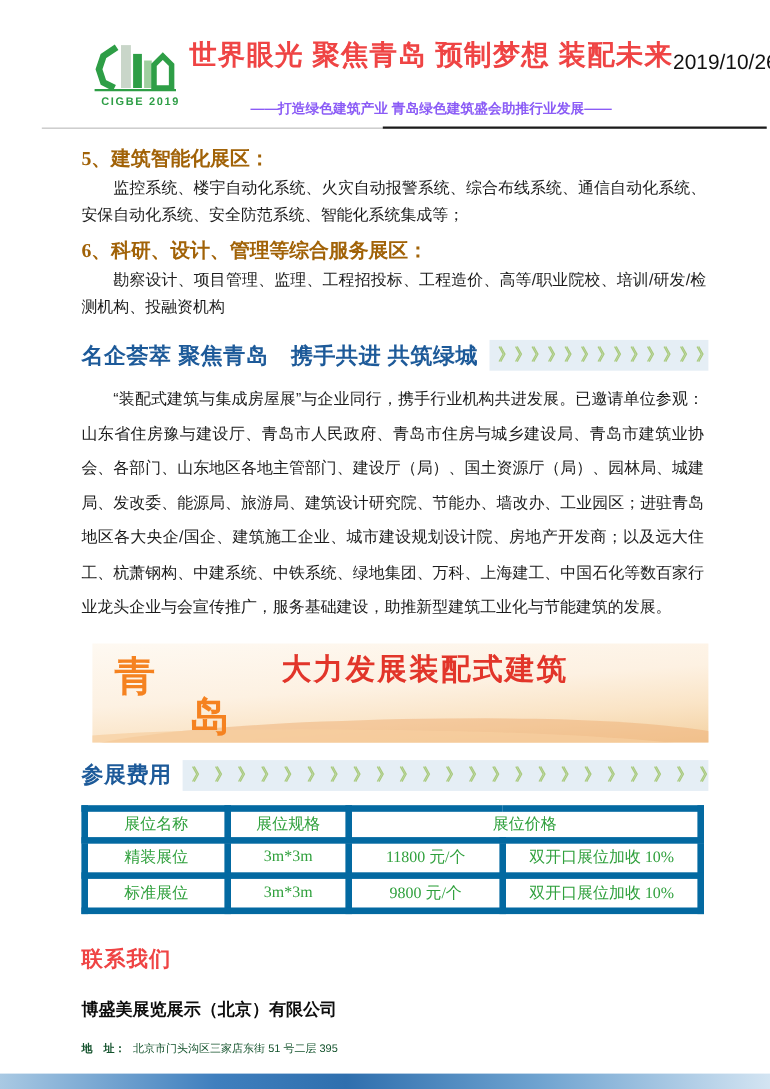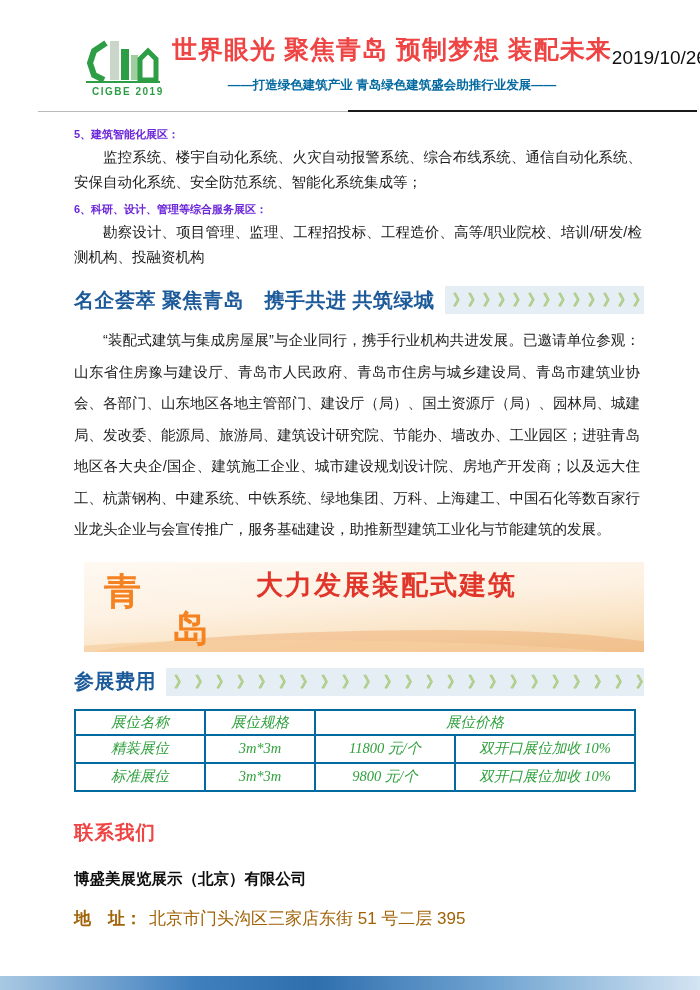--- a/index.html
+++ b/index.html
@@ -6,27 +6,27 @@
   body{
     width:700px;height:990px;position:relative;overflow:hidden;
     background:#ffffff;color:#1b1b1b;
     font-family:"Liberation Sans","DejaVu Sans",sans-serif;
   }
   
   .header{display:flex;align-items:flex-start;padding:33px 36px 0 82px;}
   .logo{width:82px;flex:0 0 auto;}
   .head-center{margin-left:8px;}
   .head-title{font-size:25px;font-weight:bold;color:#ef4444;letter-spacing:1px;white-space:nowrap;}
-  .head-sub{font-size:12.5px;font-weight:bold;color:#0369a1;margin-top:11px;text-align:center;white-space:nowrap;}
+  .head-sub{font-size:12.5px;font-weight:bold;color:#8b5cf6;margin-top:25px;text-align:center;white-space:nowrap;}
   .head-date{margin-left:auto;font-size:19px;color:#111;padding-top:14px;white-space:nowrap;}
   .header-rule{position:relative;height:4px;margin:8px 3px 0 38px;border-top:1px solid #b9b9b9;}
   .header-rule .dark{position:absolute;right:0;top:-2px;width:53%;border-top:2.5px solid #1a1a1a;height:0;}
   
   .sections{padding:4px 58px 0 74px;}
-  .sec-heading{font-weight:bold;font-size:11px;color:#6d28d9;margin-top:7px;}
+  .sec-heading{font-weight:bold;font-size:18px;color:#a16207;margin-top:7px;font-family:Liberation Serif, serif;}
   .sec-body{font-size:14.5px;line-height:25px;text-align:justify;text-indent:2em;margin-top:3px;}
   
   .strip-row{display:flex;align-items:center;margin:15px 56px 0 74px;height:30px;}
   .strip-title{color:#1d5a99;font-size:20px;font-weight:bold;white-space:nowrap;letter-spacing:.5px;}
   .strip-chevrons{flex:1;margin-left:10px;background:#e5eef5;color:#a9ca7e;font-weight:bold;
     font-size:15px;line-height:24px;padding:2px 4px 2px 8px;white-space:nowrap;overflow:hidden;}
   .strip-chevrons.spread{letter-spacing:6px;}
   
   .promo-para{margin:10px 60px 0 74px;font-size:14.5px;line-height:31.5px;text-align:justify;text-indent:2em;}
   
@@ -37,27 +37,27 @@
   .banner .wave2{position:absolute;left:-40px;right:-10px;bottom:-14px;height:26px;
     background:#f6cfa0;opacity:.7;border-radius:60% 100% 0 0 / 80% 140% 0 0;}
   .banner .cn1{position:absolute;left:20px;top:5px;font-size:37px;font-weight:bold;color:#f58220;}
   .banner .cn2{position:absolute;left:88px;top:42px;font-size:37px;font-weight:bold;color:#f58220;}
   .banner-text{position:absolute;left:172px;top:5px;color:#e2352a;font-weight:bold;
     font-size:27px;letter-spacing:2px;white-space:nowrap;}
   .banner-text .l2{margin-left:32px;margin-top:6px;}
   
   table.fees{margin:12px 0 0 74px;width:560px;border-collapse:collapse;table-layout:fixed;
     border:2px solid #3c3c3c;}
-  table.fees td{border:2px solid #0369a1;color:#2fa03c;font-size:14.5px;text-align:center;
-    padding:2px 2px;height:22px;font-family:"Liberation Serif","DejaVu Serif",serif;font-style:italic;}
+  table.fees td{border:6px solid #0369a1;color:#2fa03c;font-size:14.5px;text-align:center;
+    padding:2px 2px;height:22px;font-family:"Liberation Serif","DejaVu Serif",serif;}
   table.fees tr.hdr td{height:19px;}
   
   .contact-heading{margin:27px 0 0 74px;color:#ef4444;font-size:19.5px;font-weight:bold;letter-spacing:1px;}
   .company{margin:23px 0 0 74px;font-weight:bold;font-size:15.5px;color:#0d0d0d;}
-  .c-line{margin:17px 0 0 74px;font-size:17px;color:#a16207;}
+  .c-line{margin:17px 0 0 74px;font-size:10px;color:#14532d;}
   .c-label{font-weight:bold;margin-right:7px;}
   
   .footer-bar{position:absolute;left:0;right:0;bottom:0;height:14px;
     background:linear-gradient(90deg,#a9c9e3 0%,#3f7fbe 28%,#2f6fae 45%,#6fa3d0 70%,#d3e4f2 100%);}
 </style>
 </head>
 <body>
 
 <div class="header">
   <div class="logo">

